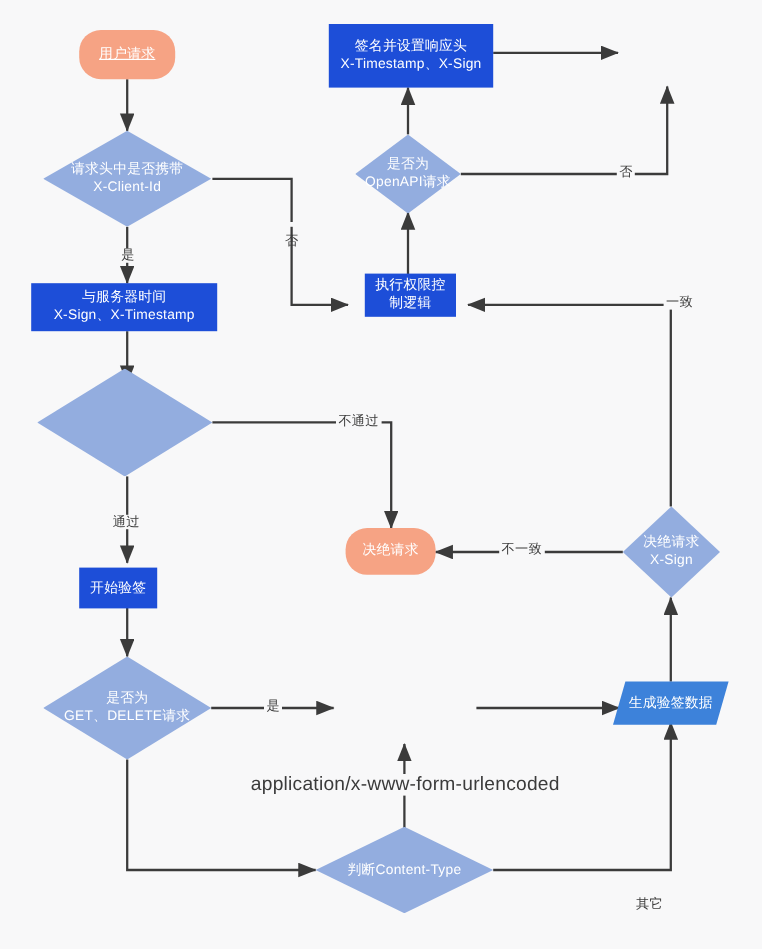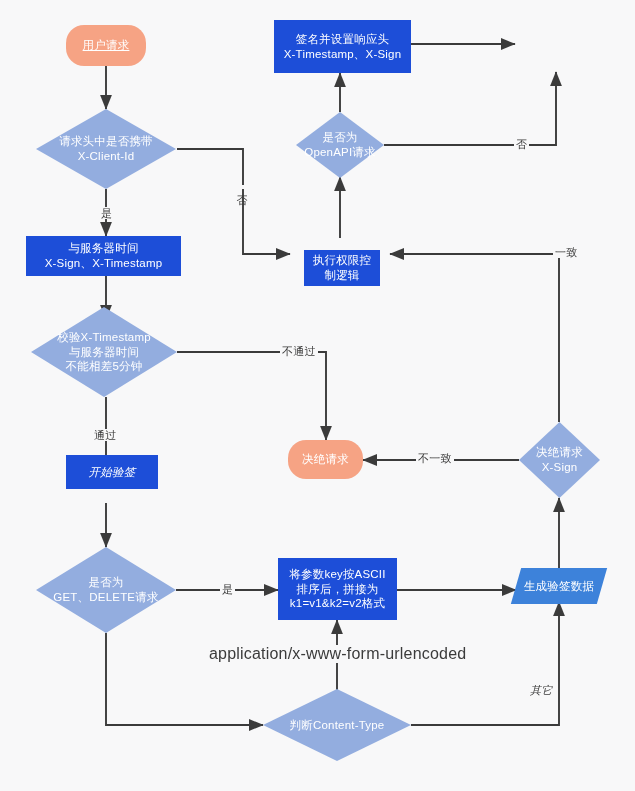--- a/index.html
+++ b/index.html
@@ -180,40 +180,32 @@
 X-Client-Id</div>
   </div>
 
   <div class="node node-process" style="left:26px; top:236px; width:155px; height:40px;">
     <span>与服务器时间
 X-Sign、X-Timestamp</span>
   </div>
 
   <div class="node-decision-wrap" style="left:31px; top:307px; width:146px; height:90px;">
     <div class="node-decision-shape"></div>
-    <div class="node-decision-label">校验X-Timestamp
-与服务器时间
-不能相差5分钟</div>
-  </div>
-
-  <div class="node node-process" style="left:66px; top:455px; width:92px; height:34px;font-style:italic;">
+  </div>
+
+  <div class="node node-process" style="left:66px; top:473px; width:65px; height:34px;">
     <span>开始验签</span>
   </div>
 
   <div class="node-decision-wrap" style="left:36px; top:547px; width:140px; height:86px;">
     <div class="node-decision-shape"></div>
     <div class="node-decision-label">是否为
 GET、DELETE请求</div>
   </div>
 
-  <div class="node node-process" style="left:278px; top:558px; width:119px; height:62px;">
-    <span>将参数key按ASCII
-排序后，拼接为
-k1=v1&amp;k2=v2格式</span>
-  </div>
 
   <div class="node-decision-wrap" style="left:263px; top:689px; width:148px; height:72px;">
     <div class="node-decision-shape"></div>
     <div class="node-decision-label">判断Content-Type</div>
   </div>
 
   <div class="node-data" style="left:516px; top:568px; width:86px; height:36px;">
     <div class="node-data-shape"></div>
     <div class="node-data-label">生成验签数据</div>
   </div>
@@ -221,21 +213,21 @@
   <div class="node-decision-wrap" style="left:519px; top:422px; width:81px; height:76px;">
     <div class="node-decision-shape"></div>
     <div class="node-decision-label">决绝请求
 X-Sign</div>
   </div>
 
   <div class="node node-terminator" style="left:288px; top:440px; width:75px; height:39px;">
     <span>决绝请求</span>
   </div>
 
-  <div class="node node-process" style="left:304px; top:250px; width:76px; height:36px;">
+  <div class="node node-process" style="left:304px; top:228px; width:76px; height:36px;">
     <span>执行权限控
 制逻辑</span>
   </div>
 
   <div class="node-decision-wrap" style="left:296px; top:112px; width:88px; height:66px;">
     <div class="node-decision-shape"></div>
     <div class="node-decision-label">是否为
 OpenAPI请求</div>
   </div>
 
@@ -250,21 +242,21 @@
   <div class="edge-label vertical-text" style="left:236px; top:185px;">否</div>
 
   <div class="edge-label" style="left:92px; top:429px;">通过</div>
 
   <div class="edge-label" style="left:280px; top:345px;">不通过</div>
 
   <div class="edge-label" style="left:220px; top:583px;">是</div>
 
   <div class="edge-label wide" style="left:207px; top:645px;">application/x-www-form-urlencoded</div>
 
-  <div class="edge-label" style="left:528px; top:684px;font-style:italic;">其它</div>
+  <div class="edge-label" style="left:528px; top:748px;">其它</div>
 
   <div class="edge-label" style="left:553px; top:246px;">一致</div>
 
   <div class="edge-label" style="left:416px; top:452px;">不一致</div>
 
   <div class="edge-label" style="left:514px; top:138px;">否</div>
 
 </div>
 
 </body></html>

